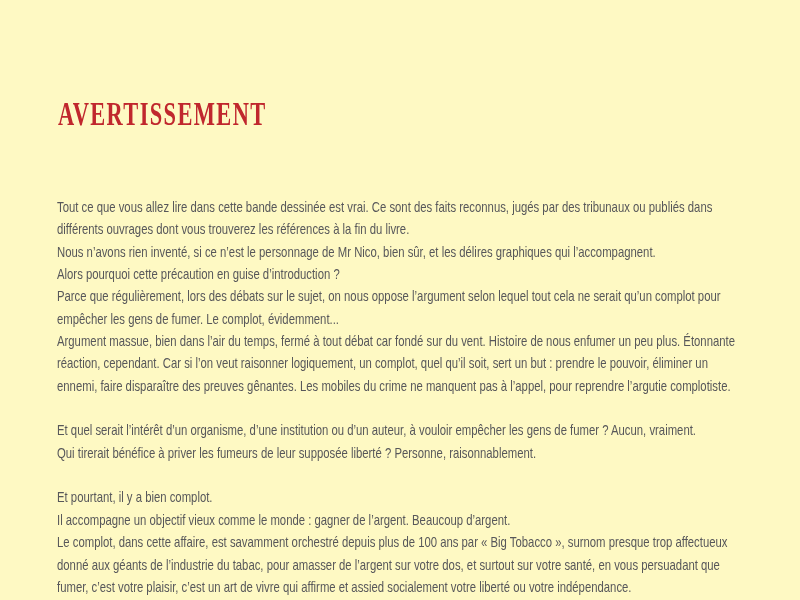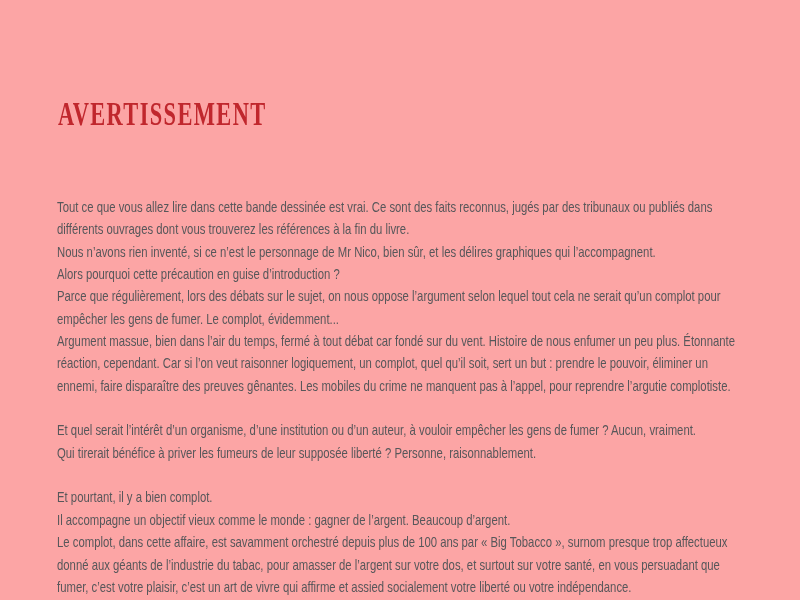--- a/index.html
+++ b/index.html
@@ -42,21 +42,21 @@
     margin-top: 22.35px;
   }
   .text-line {
     white-space: nowrap;
     height: 22.35px;
   }
 </style>
 </head>
 <body>
 
-<div class="page" style="background: #fca5a5;">
+<div class="page" style="background: #fef9c3;">
   <h1 class="page-title" style="color: rgb(192, 39, 45);">AVERTISSEMENT</h1>
   <div class="text-area" style="color: rgb(87, 87, 90);">
       <div class="text-block">
         <div class="text-line">Tout ce que vous allez lire dans cette bande dessinée est vrai. Ce sont des faits reconnus, jugés par des tribunaux ou publiés dans</div>
         <div class="text-line">différents ouvrages dont vous trouverez les références à la fin du livre.</div>
         <div class="text-line">Nous n’avons rien inventé, si ce n’est le personnage de Mr Nico, bien sûr, et les délires graphiques qui l’accompagnent.</div>
         <div class="text-line">Alors pourquoi cette précaution en guise d’introduction ?</div>
         <div class="text-line">Parce que régulièrement, lors des débats sur le sujet, on nous oppose l’argument selon lequel tout cela ne serait qu’un complot pour</div>
         <div class="text-line">empêcher les gens de fumer. Le complot, évidemment...</div>
         <div class="text-line">Argument massue, bien dans l’air du temps, fermé à tout débat car fondé sur du vent. Histoire de nous enfumer un peu plus. Étonnante</div>

